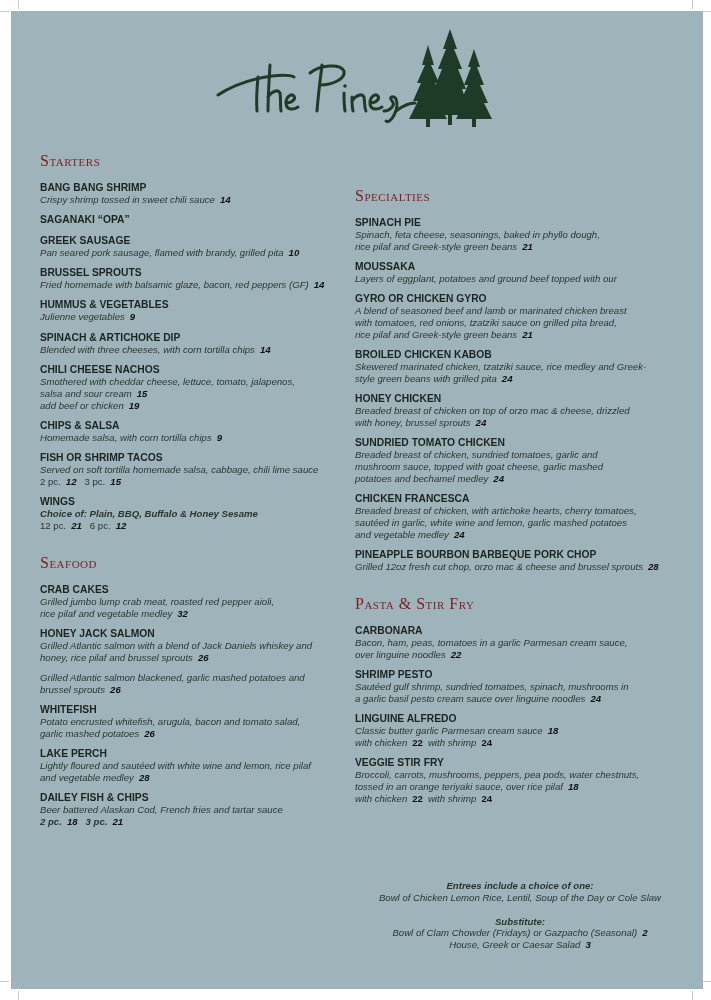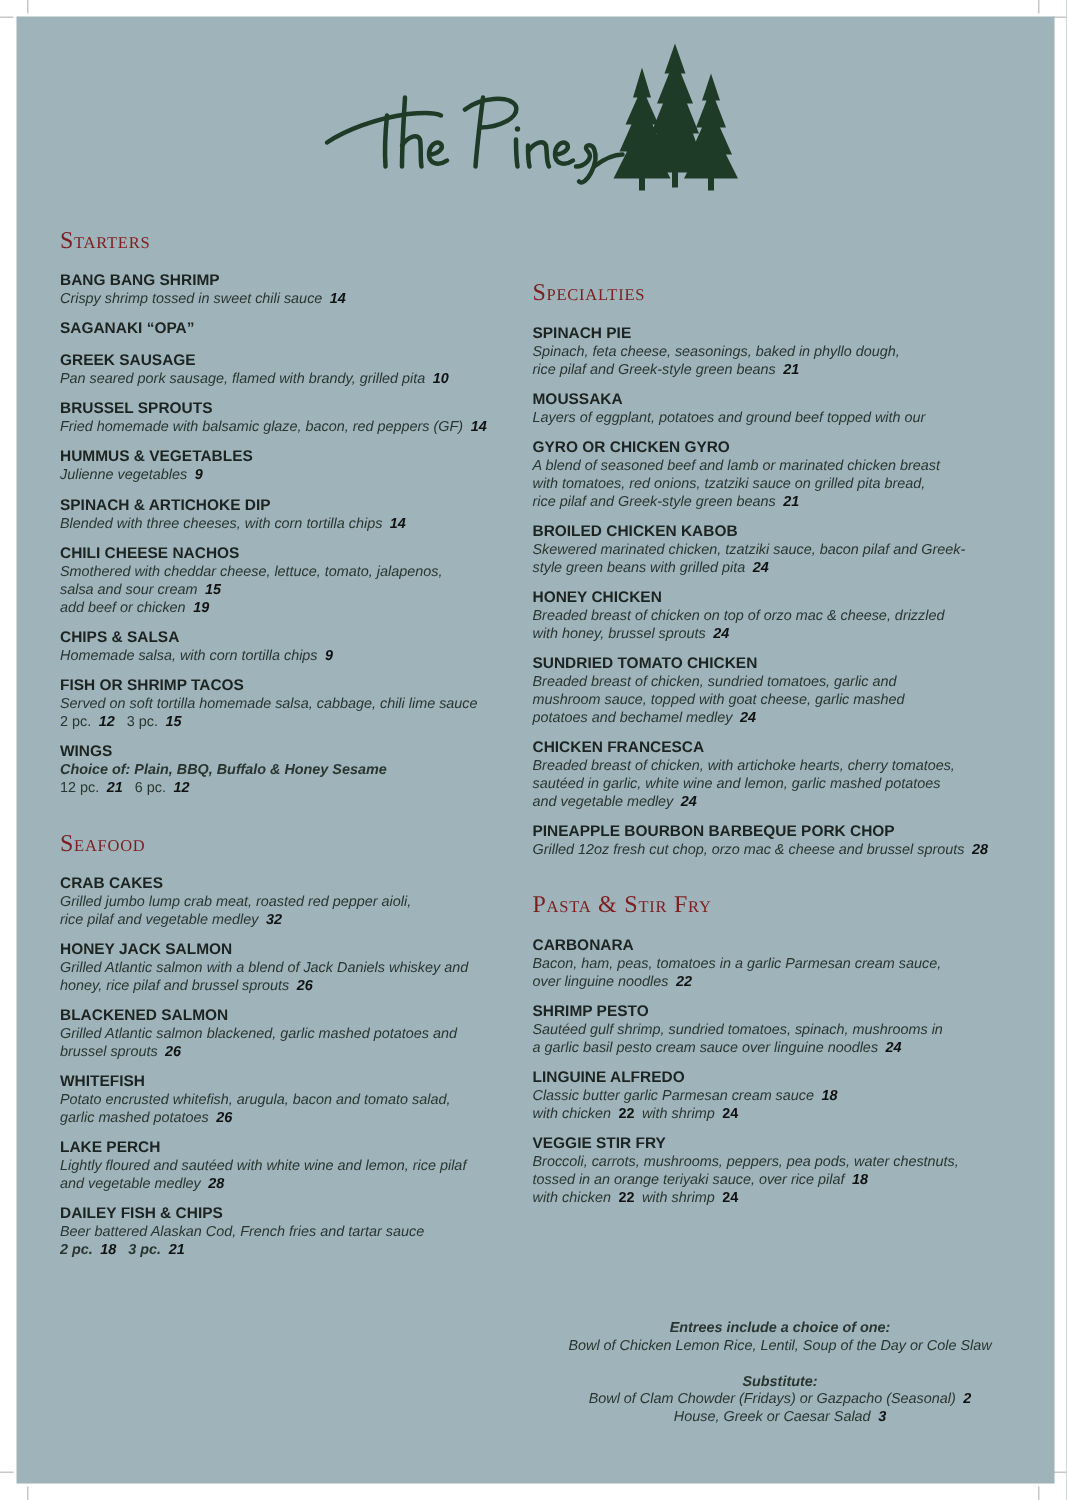--- a/index.html
+++ b/index.html
@@ -119,21 +119,20 @@
     <div class="name">CRAB CAKES</div>
     <div class="desc">Grilled jumbo lump crab meat, roasted red pepper aioli,</div>
     <div class="desc"><span>rice pilaf and vegetable medley</span><span class="price">32</span></div>
   </div>
   <div class="item">
     <div class="name">HONEY JACK SALMON</div>
     <div class="desc">Grilled Atlantic salmon with a blend of Jack Daniels whiskey and</div>
     <div class="desc"><span>honey, rice pilaf and brussel sprouts</span><span class="price">26</span></div>
   </div>
   <div class="item">
-    <div class="name">BLACKENED SALMON</div>
     <div class="desc">Grilled Atlantic salmon blackened, garlic mashed potatoes and</div>
     <div class="desc"><span>brussel sprouts</span><span class="price">26</span></div>
   </div>
   <div class="item">
     <div class="name">WHITEFISH</div>
     <div class="desc">Potato encrusted whitefish, arugula, bacon and tomato salad,</div>
     <div class="desc"><span>garlic mashed potatoes</span><span class="price">26</span></div>
   </div>
   <div class="item">
     <div class="name">LAKE PERCH</div>
@@ -160,21 +159,21 @@
     <div class="desc">Layers of eggplant, potatoes and ground beef topped with our</div>
   </div>
   <div class="item">
     <div class="name">GYRO OR CHICKEN GYRO</div>
     <div class="desc">A blend of seasoned beef and lamb or marinated chicken breast</div>
     <div class="desc">with tomatoes, red onions, tzatziki sauce on grilled pita bread,</div>
     <div class="desc"><span>rice pilaf and Greek-style green beans</span><span class="price">21</span></div>
   </div>
   <div class="item">
     <div class="name">BROILED CHICKEN KABOB</div>
-    <div class="desc">Skewered marinated chicken, tzatziki sauce, bacon pilaf and Greek-</div>
+    <div class="desc">Skewered marinated chicken, tzatziki sauce, rice medley and Greek-</div>
     <div class="desc"><span>style green beans with grilled pita</span><span class="price">24</span></div>
   </div>
   <div class="item">
     <div class="name">HONEY CHICKEN</div>
     <div class="desc">Breaded breast of chicken on top of orzo mac &amp; cheese, drizzled</div>
     <div class="desc"><span>with honey, brussel sprouts</span><span class="price">24</span></div>
   </div>
   <div class="item">
     <div class="name">SUNDRIED TOMATO CHICKEN</div>
     <div class="desc">Breaded breast of chicken, sundried tomatoes, garlic and</div>

